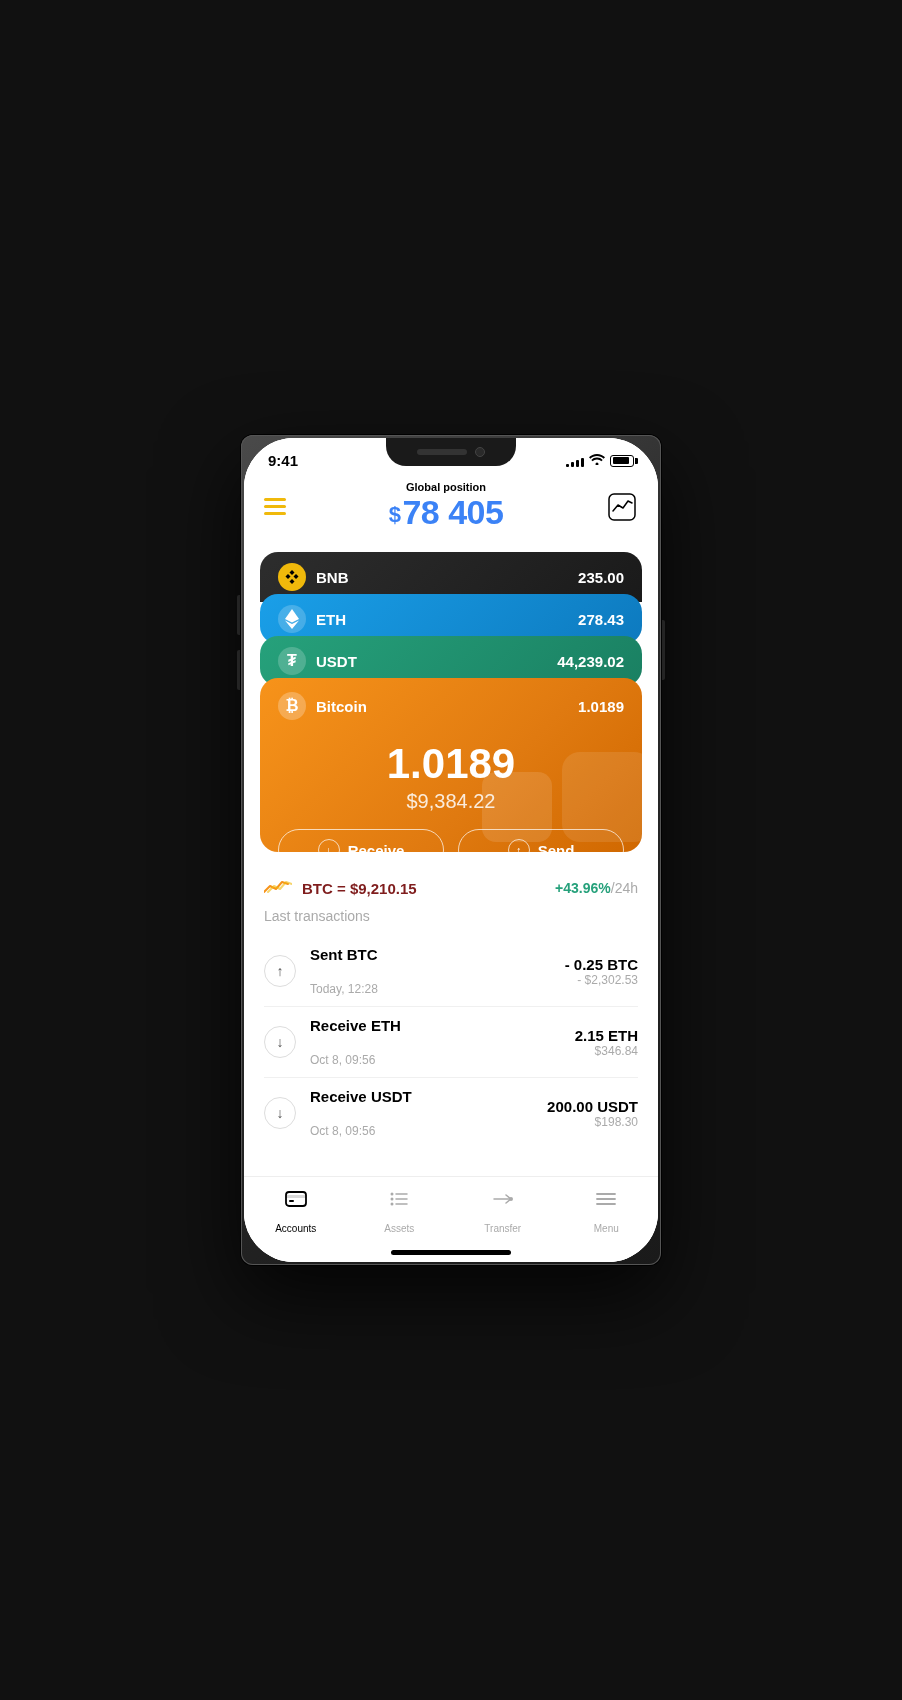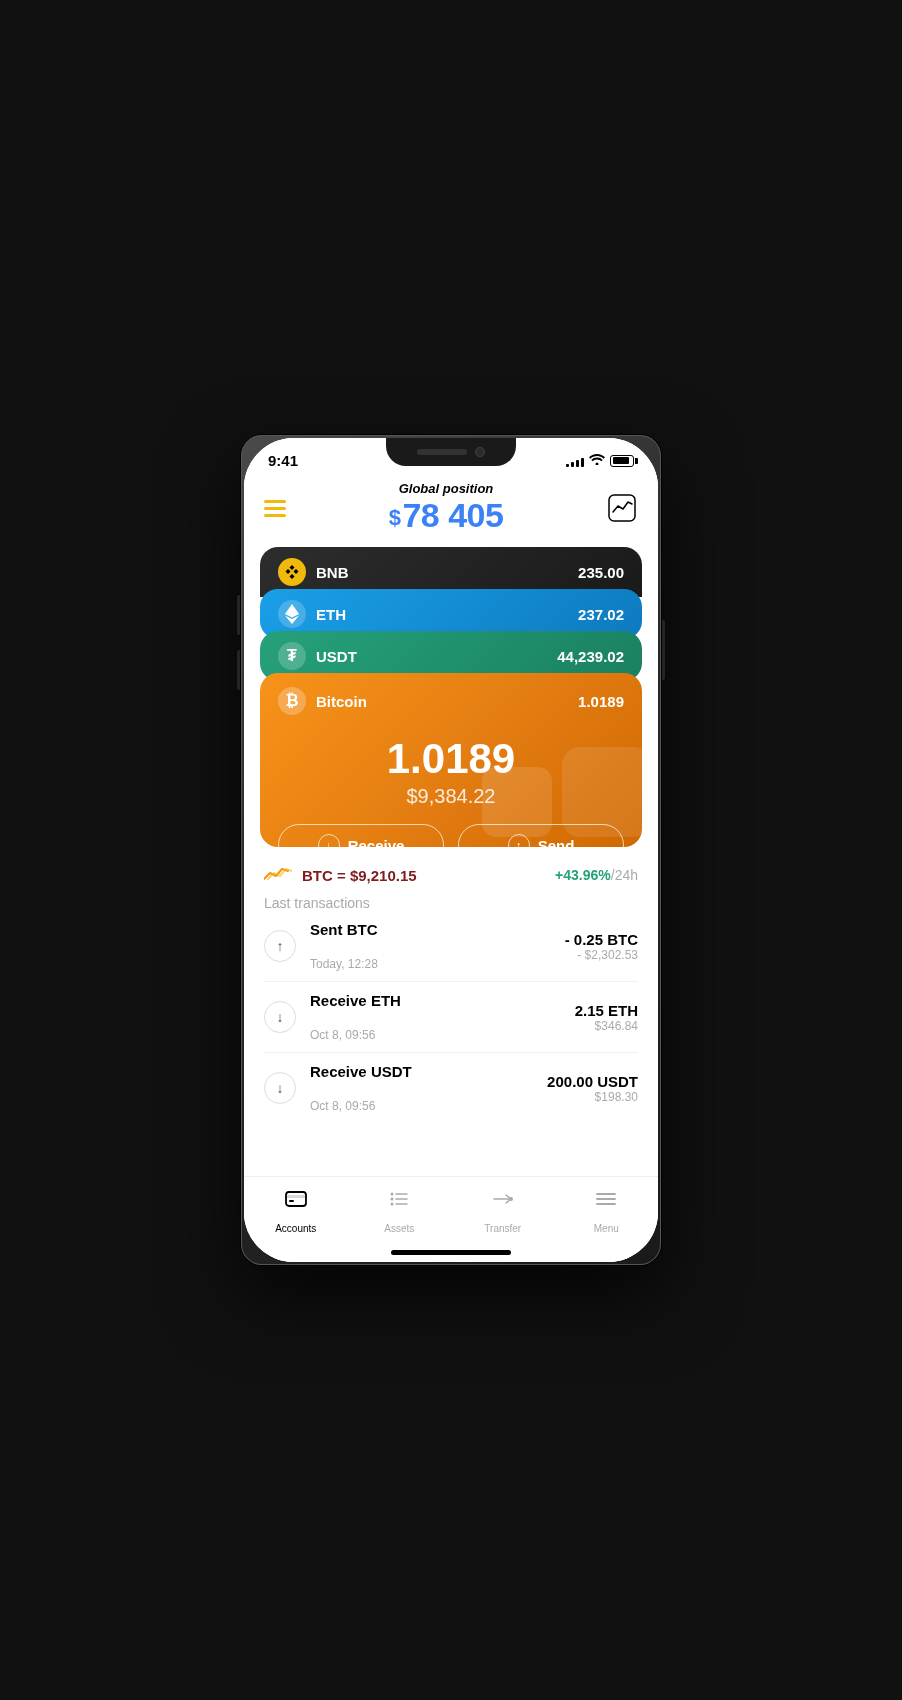--- a/index.html
+++ b/index.html
@@ -15,21 +15,21 @@
     .phone-wrapper {
       width: 420px;
       height: 830px;
       position: relative;
     }
 
     .phone-frame {
       width: 420px;
       height: 830px;
       background: linear-gradient(145deg, #4a4a4a 0%, #2a2a2a 40%, #1a1a1a 100%);
-      border-radius: 21px;
+      border-radius: 12px;
       padding: 3px;
       position: relative;
       box-shadow:
         inset 0 0 0 1px #555,
         0 30px 80px rgba(0,0,0,0.8),
         0 0 0 1px #000;
     }
 
     .phone-inner {
       width: 100%;
@@ -203,24 +203,23 @@
 
     .hamburger-line:nth-child(1) { width: 22px; }
     .hamburger-line:nth-child(2) { width: 22px; }
     .hamburger-line:nth-child(3) { width: 22px; }
 
     .header-center {
       text-align: center;
     }
 
     .global-position-label {
-      font-size: 13px;
+      font-size: 11px;
       font-weight: 600;
       color: #000;
-      font-style: italic;
     }
 
     .global-position-value {
       font-size: 34px;
       font-weight: 800;
       color: #3b82f6;
       letter-spacing: -0.5px;
     }
 
     .global-position-value .dollar {
@@ -234,21 +233,21 @@
       width: 32px;
       height: 32px;
       display: flex;
       align-items: center;
       justify-content: center;
       cursor: pointer;
     }
 
     
     .cards-section {
-      margin: 0 16px;
+      margin: 8px 16px;
       position: relative;
       height: 300px;
     }
 
     .crypto-card {
       position: absolute;
       left: 0;
       right: 0;
       border-radius: 18px;
       padding: 14px 18px;
@@ -456,20 +455,21 @@
     .transactions-section {
       padding: 4px 20px 0;
       flex: 1;
       overflow: hidden;
     }
 
     .transactions-title {
       font-size: 14px;
       font-weight: 500;
       color: #aaa;
+      margin-bottom: 12px;
     }
 
     .tx-item {
       display: flex;
       align-items: center;
       justify-content: space-between;
       padding: 10px 0;
       border-bottom: 1px solid #f0f0f0;
     }
 
@@ -662,21 +662,21 @@
           <div class="crypto-card card-eth">
             <div class="card-left">
               <div class="coin-icon" style="background:rgba(255,255,255,0.2)">
                 <svg width="14" height="20" viewBox="0 0 14 20" fill="white">
                   <polygon points="7,0 0,10 7,13.5 14,10"></polygon>
                   <polygon points="7,15 0,11.5 7,20 14,11.5"></polygon>
                 </svg>
               </div>
               <span class="coin-name">ETH</span>
             </div>
-            <span class="coin-amount">237.02</span>
+            <span class="coin-amount">278.43</span>
           </div>
 
           <div class="crypto-card card-usdt">
             <div class="card-left">
               <div class="coin-icon" style="background:rgba(255,255,255,0.2)">
                 <span style="font-size:16px;font-weight:700;color:#fff">₮</span>
               </div>
               <span class="coin-name">USDT</span>
             </div>
             <span class="coin-amount">44,239.02</span>

